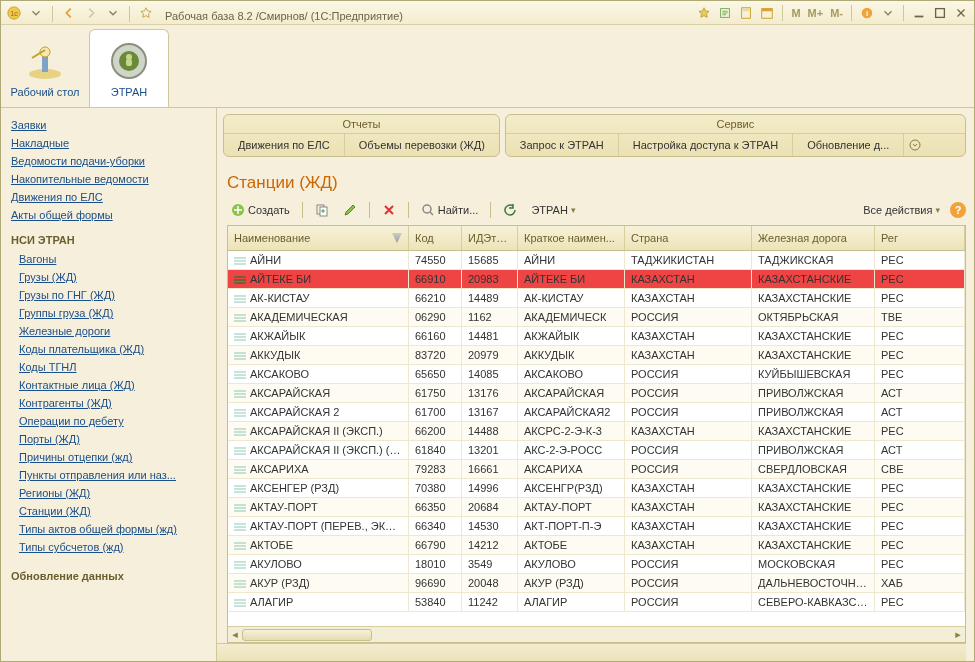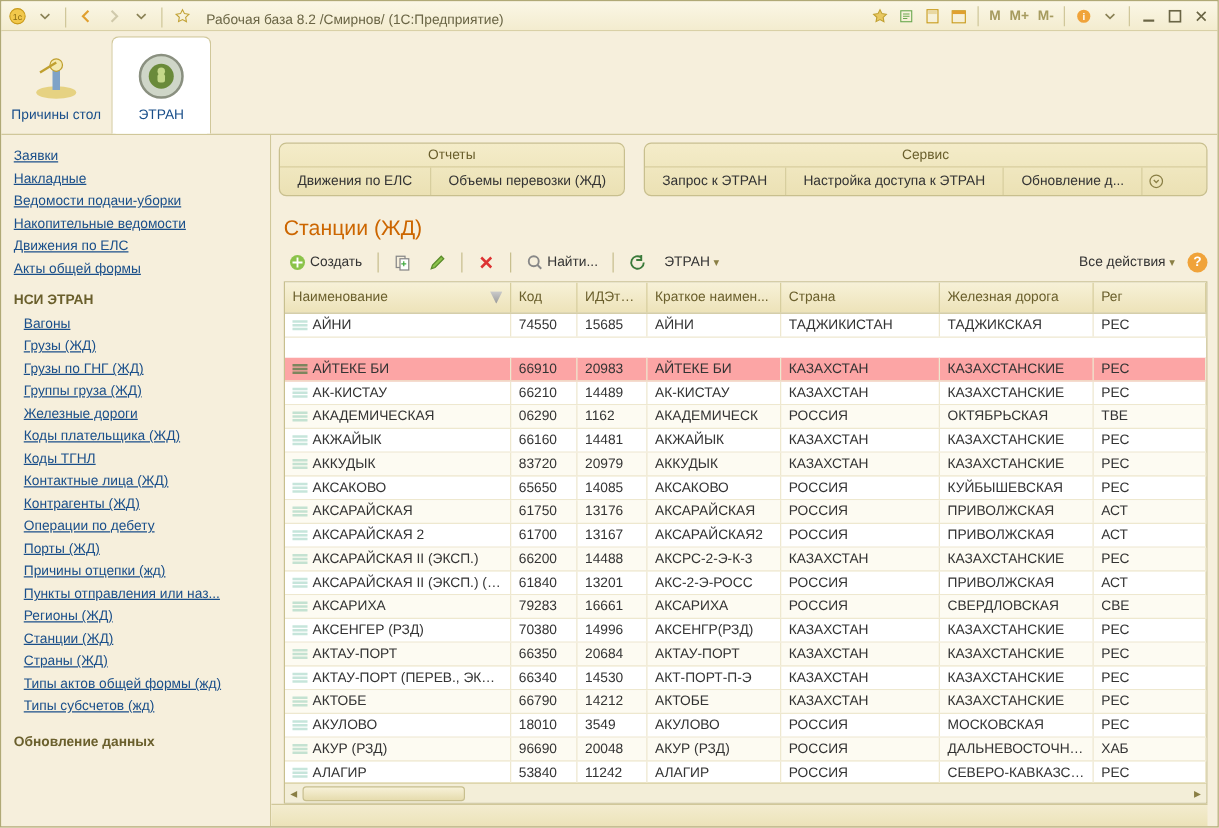--- a/index.html
+++ b/index.html
@@ -101,21 +101,21 @@
   
   .content {
     flex: 1;
     background: #f6efdc;
     display: flex;
     flex-direction: column;
     overflow: hidden;
     padding: 6px 8px 0 0;
   }
 
-  .toolgroups { display: flex; gap: 15px; margin-bottom: 6px; margin-left: 6px; }
+  .toolgroups { display: flex; gap: 5px; margin-bottom: 6px; margin-left: 6px; }
   .toolgroup {
     background: linear-gradient(#f4ecc9, #ebe1b4);
     border: 1px solid #c8bf8e;
     border-radius: 6px;
     flex: 0 0 auto;
   }
   .toolgroup.wide { flex: 1; }
   .tg-head {
     text-align: center;
     color: #6a5f2c;
@@ -205,21 +205,21 @@
   .grid-body {
     flex: 1;
     overflow-y: scroll;
     overflow-x: hidden;
   }
   .grid-row {
     display: flex;
     border-bottom: 1px solid #eee8cf;
   }
   .grid-row:nth-child(even) { background: #fdfbf2; }
-  .grid-row.sel { background: #fca5a5; margin-top: 16px; }
+  .grid-row.sel { background: #ef4444; }
   .gr-cell {
     padding: 3px 6px;
     border-right: 1px solid #eee8cf;
     white-space: nowrap;
     overflow: hidden;
     text-overflow: ellipsis;
     color: #333;
   }
   .row-ic {
     width: 12px; height: 2px;
@@ -379,21 +379,21 @@
 <div class="section-bar">
   <div class="sec-tab">
     <div class="ic">
       <svg viewBox="0 0 42 42">
           <ellipse cx="21" cy="34" rx="16" ry="5" fill="#e6d282"></ellipse>
           <rect x="18" y="14" width="6" height="18" fill="#7fa3c7"></rect>
           <circle cx="21" cy="12" r="5" fill="#f4e9b0" stroke="#c0a030"></circle>
           <path d="M8 18 L21 10" stroke="#c0a030" stroke-width="2"></path>
         </svg>
     </div>
-    <span style="white-space:pre-line">Причины стол</span>
+    <span style="white-space:pre-line">Рабочий стол</span>
   </div>
   <div class="sec-tab active">
     <div class="ic">
       <svg viewBox="0 0 42 42">
           <circle cx="21" cy="21" r="17" fill="#cfd6c8" stroke="#8a9080" stroke-width="2"></circle>
           <circle cx="21" cy="21" r="10" fill="#6a8a3a"></circle>
           <circle cx="21" cy="17" r="3" fill="#c5d88a"></circle>
           <rect x="18" y="19" width="6" height="7" rx="2" fill="#c5d88a"></rect>
         </svg>
     </div>
@@ -422,21 +422,20 @@
         <a>Коды плательщика (ЖД)</a>
         <a>Коды ТГНЛ</a>
         <a>Контактные лица (ЖД)</a>
         <a>Контрагенты (ЖД)</a>
         <a>Операции по дебету</a>
         <a>Порты (ЖД)</a>
         <a>Причины отцепки (жд)</a>
         <a>Пункты отправления или наз...</a>
         <a>Регионы (ЖД)</a>
         <a>Станции (ЖД)</a>
-        <a>Страны (ЖД)</a>
         <a>Типы актов общей формы (жд)</a>
         <a>Типы субсчетов (жд)</a>
       </div>
     <div class="sb-bottom">Обновление данных</div>
   </div>
 
   <div class="content">
     <div class="toolgroups">
       <div class="toolgroup">
         <div class="tg-head">Отчеты</div>

